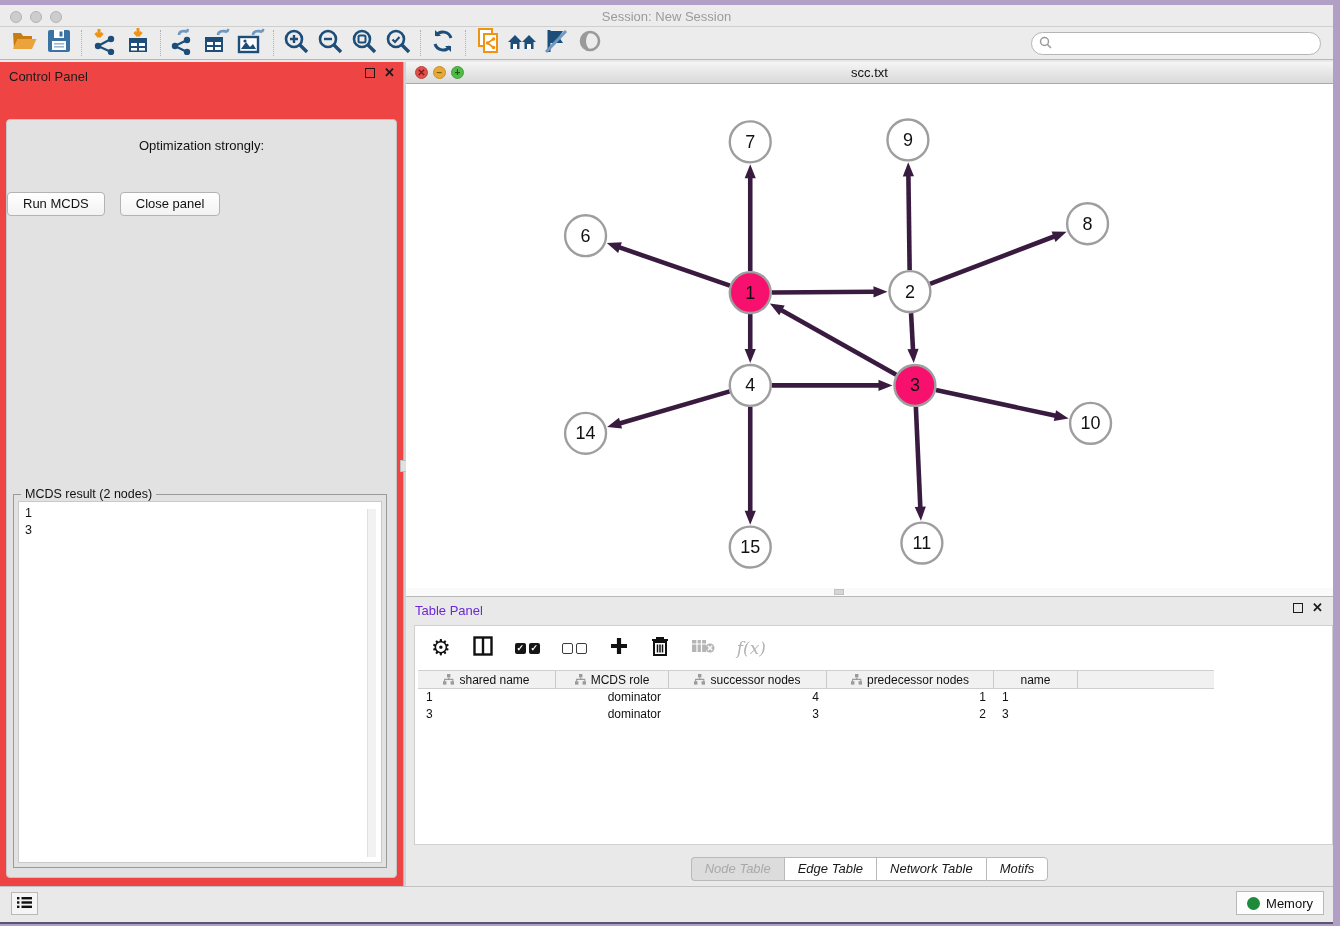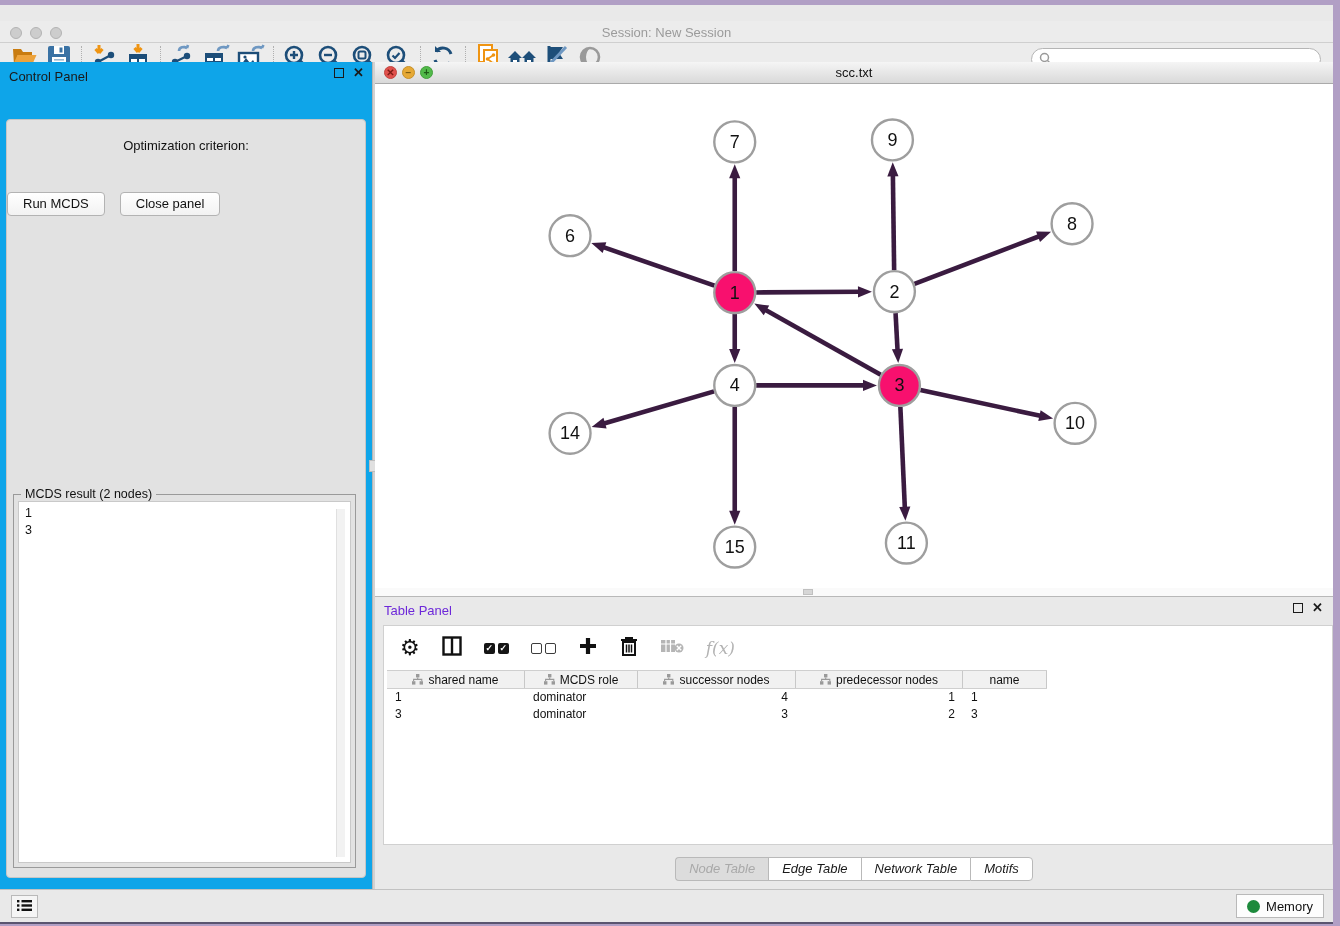--- a/index.html
+++ b/index.html
@@ -2,35 +2,35 @@
 <html><head>
 <meta charset="utf-8">
 <style>
   * { margin:0; padding:0; box-sizing:border-box; }
   html,body { width:1340px; height:926px; }
   body { font-family:"Liberation Sans", sans-serif; }
   .desktop { position:relative; width:1340px; height:926px; background:#b19fc5; overflow:hidden; }
   .window { position:absolute; left:0; top:5px; width:1333px; height:919px; background:#e9e9e9; border-bottom:2px solid #5a5570; }
 
   
-  .titlebar { position:relative; height:22px; background:#ececec; border-bottom:1px solid #cfcfcf;margin-top:16px; }
+  .titlebar { position:relative; height:22px; background:#ececec; border-bottom:1px solid #cfcfcf; }
   .tl-group { position:absolute; left:10px; top:6px; display:flex; gap:8px; }
   .tl { width:12px; height:12px; border-radius:50%; background:#cdcdcd; border:1px solid #b3b3b3; }
   .win-title { position:absolute; left:0; right:0; top:4px; text-align:center; font-size:13px; color:#9b9b9b; }
 
   
   .toolbar { position:relative; height:33px; background:#ececec; border-bottom:1px solid #b8b8b8; display:flex; align-items:center; padding-left:8px; }
   .tb-btn { width:34px; height:30px; display:flex; align-items:center; justify-content:center; flex:0 0 auto; }
   .tb-sep { width:1px; height:26px; margin:0 5px; border-left:1px dotted #b0b0b0; flex:0 0 auto; }
   .search-wrap { position:absolute; right:12px; top:5px; width:290px; height:23px; background:#fff; border:1px solid #b5b5b5; border-radius:12px; display:flex; align-items:center; padding-left:7px; }
   .search-wrap input { border:none; outline:none; flex:1; font-size:12px; background:transparent; margin-left:4px; }
 
   
   .main { position:absolute; left:0; top:57px; right:0; bottom:33px; display:flex; }
-  .control-panel { position:relative; width:372px; background:#0ea5e9; flex:0 0 auto; }
+  .control-panel { position:relative; width:403px; background:#ef4444; flex:0 0 auto; }
   .splitter { width:3px; background:#d2d2d2; border-left:1px solid #b5b5b5; position:relative; flex:0 0 auto; }
   .splitter-handle { position:absolute; left:-4px; top:398px; width:9px; height:12px; background:#e0e0e0; border:1px solid #bdbdbd; }
   .right-area { position:relative; flex:1; background:#e9e9e9; }
 
   
   .cp-header { position:absolute; left:0; top:0; right:0; height:28px; }
   .cp-title { position:absolute; left:9px; top:7px; font-size:13px; color:#1a1a1a; }
   .panel-icons { position:absolute; right:8px; top:6px; display:flex; gap:9px; align-items:center; }
   .float-glyph { width:10px; height:10px; border:1.6px solid #1a1a1a; display:inline-block; }
   .close-glyph { font-size:13px; font-weight:bold; color:#1a1a1a; line-height:10px; }
@@ -73,35 +73,35 @@
   .tp-header { position:relative; height:24px; }
   .tp-title { position:absolute; left:9px; top:6px; font-size:13px; color:#6d28d9; }
   .tp-card { position:absolute; left:8px; right:0px; top:28px; height:220px; background:#fff; border:1px solid #d0d0d0; }
   .tp-toolbar { display:flex; align-items:center; height:44px; padding-left:16px; gap:22px; }
   .tp-icon { display:flex; align-items:center; }
   .gear-glyph { font-size:22px; color:#111; line-height:1; }
   .chk-pair { display:flex; gap:3px; }
   .chk { width:11px; height:11px; border-radius:2px; background:#151515; color:#fff; font-size:9px; font-weight:bold; display:flex; align-items:center; justify-content:center; }
   .unchk { width:11px; height:11px; border-radius:2px; background:#fff; border:1.5px solid #3c3c3c; }
   .fx { font-family:"DejaVu Serif", serif; font-style:italic; font-size:17px; color:#b3b3b3; }
-  .thead { display:flex; height:19px; background:#f1f1f1; border-top:1px solid #cfcfcf; border-bottom:1px solid #cfcfcf; margin-left:3px; width:660px; }
+  .thead { display:flex; height:19px; background:#f1f1f1; border-top:1px solid #cfcfcf; border-bottom:1px solid #cfcfcf; margin-left:3px; width:796px; }
   .th { display:flex; align-items:center; justify-content:center; gap:5px; font-size:12px; color:#111; border-right:1px solid #c8c8c8; }
   .trow { display:flex; height:16.5px; margin-left:3px; width:660px; }
   .tcell { font-size:12px; color:#111; padding:1px 8px 0; white-space:nowrap; overflow:hidden; }
   .c0 { width:138px; text-align:left; }
-  .c1 { width:113px; text-align:left; }
+  .c1 { width:113px; text-align:right; }
   .c2 { width:158px; text-align:right; }
   .c3 { width:167px; text-align:right; }
   .c4 { width:84px; text-align:left; }
   .w0 { width:138px; } .w1 { width:113px; } .w2 { width:158px; } .w3 { width:167px; } .w4 { width:84px; border-right:1px solid #c8c8c8; }
   .tp-tabs { position:absolute; left:0; right:0; bottom:8px; display:flex; justify-content:center;font-style:italic; }
   .tp-panel-icons { position:absolute; right:10px; top:6px; display:flex; gap:9px; align-items:center; }
 
   
-  .status-bar { position:absolute; left:0; right:0; bottom:0; height:33px; background:#e9e9e9; border-top:1px solid #c2c2c2;margin-top:30px; }
+  .status-bar { position:absolute; left:0; right:0; bottom:16px; height:20px; background:#e9e9e9; border-top:1px solid #c2c2c2;margin-top:30px; }
   .list-btn { position:absolute; left:11px; top:5px; width:27px; height:23px; background:#f5f5f5; border:1px solid #b9b9b9; display:flex; align-items:center; justify-content:center; }
   .memory-btn { position:absolute; right:9px; top:4px; height:24px; background:#fdfdfd; border:1px solid #b9b9b9; display:flex; align-items:center; gap:6px; padding:0 10px; font-size:13px; color:#111; }
   .mem-dot { width:13px; height:13px; border-radius:50%; background:#1d8a3c; }
 </style>
 </head>
 <body>
 
 <div class="desktop">
 <div class="window">
 
@@ -280,21 +280,21 @@
 
     <div class="control-panel">
       <div class="cp-header">
         <span class="cp-title">Control Panel</span>
         <span class="panel-icons">
           <span class="float-glyph"></span>
           <span class="close-glyph">✕</span>
         </span>
       </div>
       <div class="cp-card">
-        <div class="opt-label">Optimization criterion:</div>
+        <div class="opt-label">Optimization strongly:</div>
         <div class="cp-buttons">
           <button class="mac-btn">Run MCDS</button>
           <button class="mac-btn">Close panel</button>
         </div>
         <div class="result-box">
           <span class="result-title">MCDS result (2 nodes)</span>
           <div class="result-area">
             <pre>1
 3</pre>
             <div class="result-scroll"></div>

